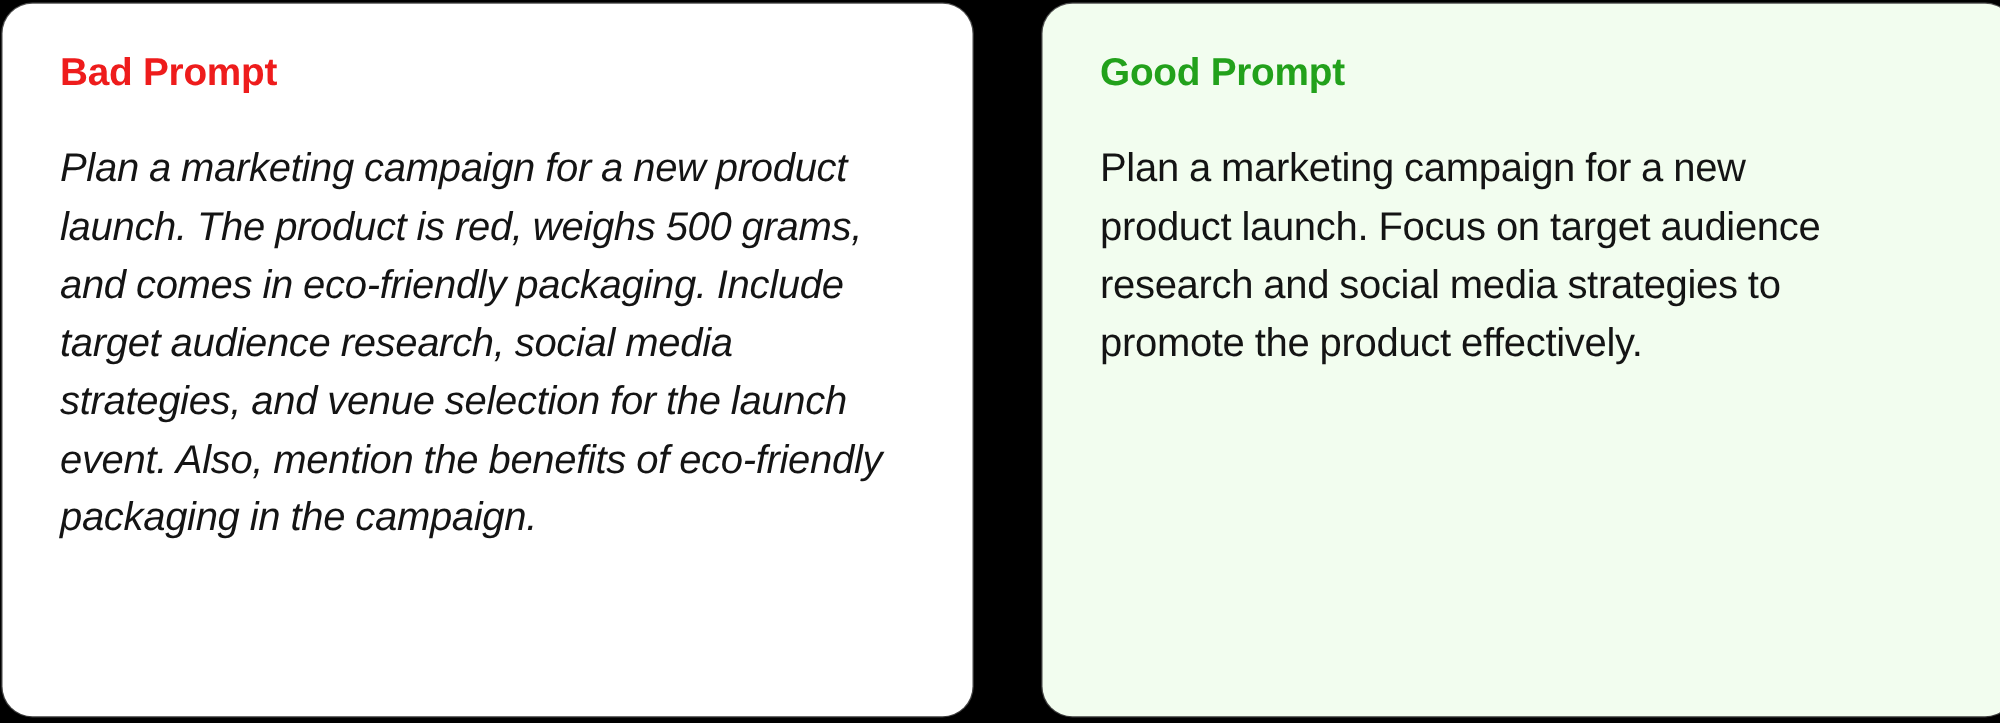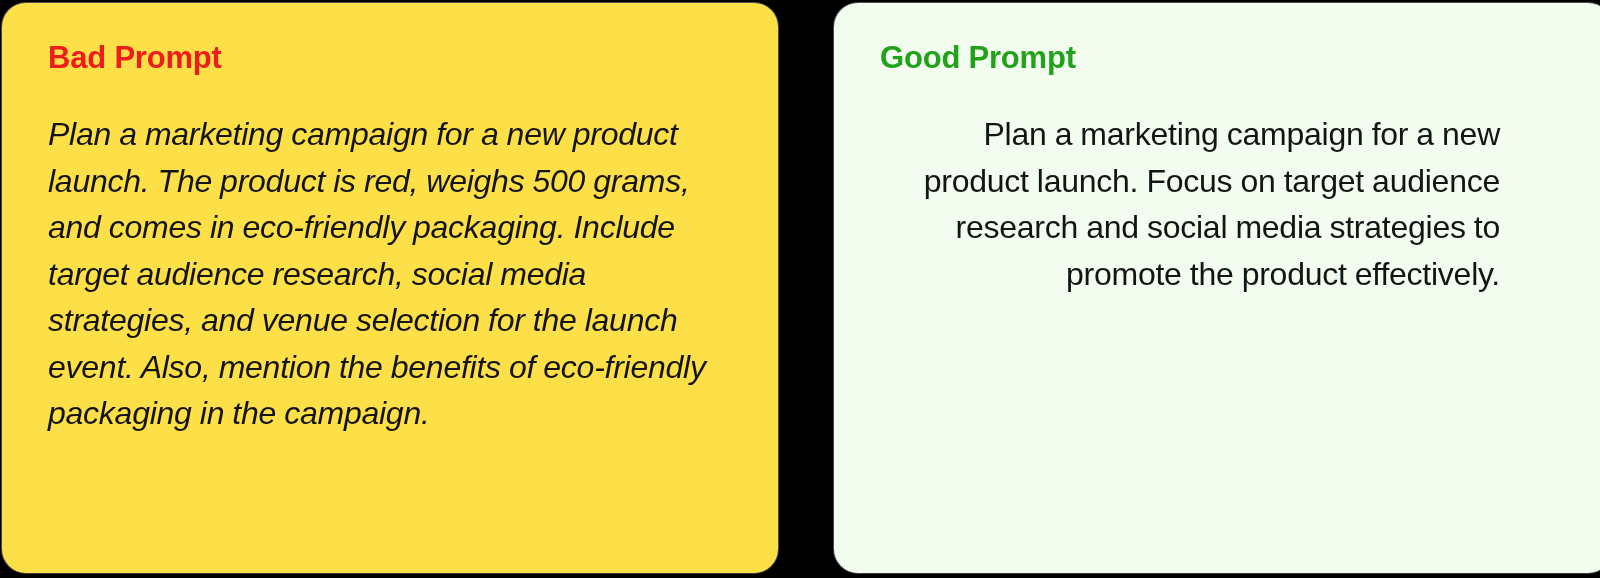--- a/index.html
+++ b/index.html
@@ -33,21 +33,21 @@
     border-radius: 24px;
     padding: 38px 46px 30px 46px;
     overflow: hidden;
     box-shadow: 0 2px 3px rgba(0,0,0,0.30),
                 0 0 0 1px rgba(150,150,150,0.55);
   }
 
   .card.bad {
     left: 2px;
     width: 776px;
-    background: #fde047;
+    background: #ffffff;
   }
 
   .card.good {
     left: 812px;
     width: 778px;
     background: #F2FDEF;
     margin-left: 22px;
   }
 
   .card-title {
@@ -65,21 +65,21 @@
   .card-body {
     font-size: 32px;
     line-height: 46.5px;
     color: #141414;
     letter-spacing: -0.25px;
     margin: 0;
     word-spacing: -0.5px;
   }
 
   .card.bad .card-body { max-width: 672px; font-style: italic; }
-  .card.good .card-body { max-width: 620px; text-align: right; }
+  .card.good .card-body { max-width: 620px; }
 </style>
 </head>
 <body>
 
 <div id="board">
 
   <section class="card bad">
     <h2 class="card-title">Bad Prompt</h2>
     <p class="card-body">Plan a marketing campaign for a new product launch. The product is red, weighs 500 grams, and comes in eco-friendly packaging. Include target audience research, social media strategies, and venue selection for the launch event. Also, mention the benefits of eco-friendly packaging in the campaign.</p>
   </section>

